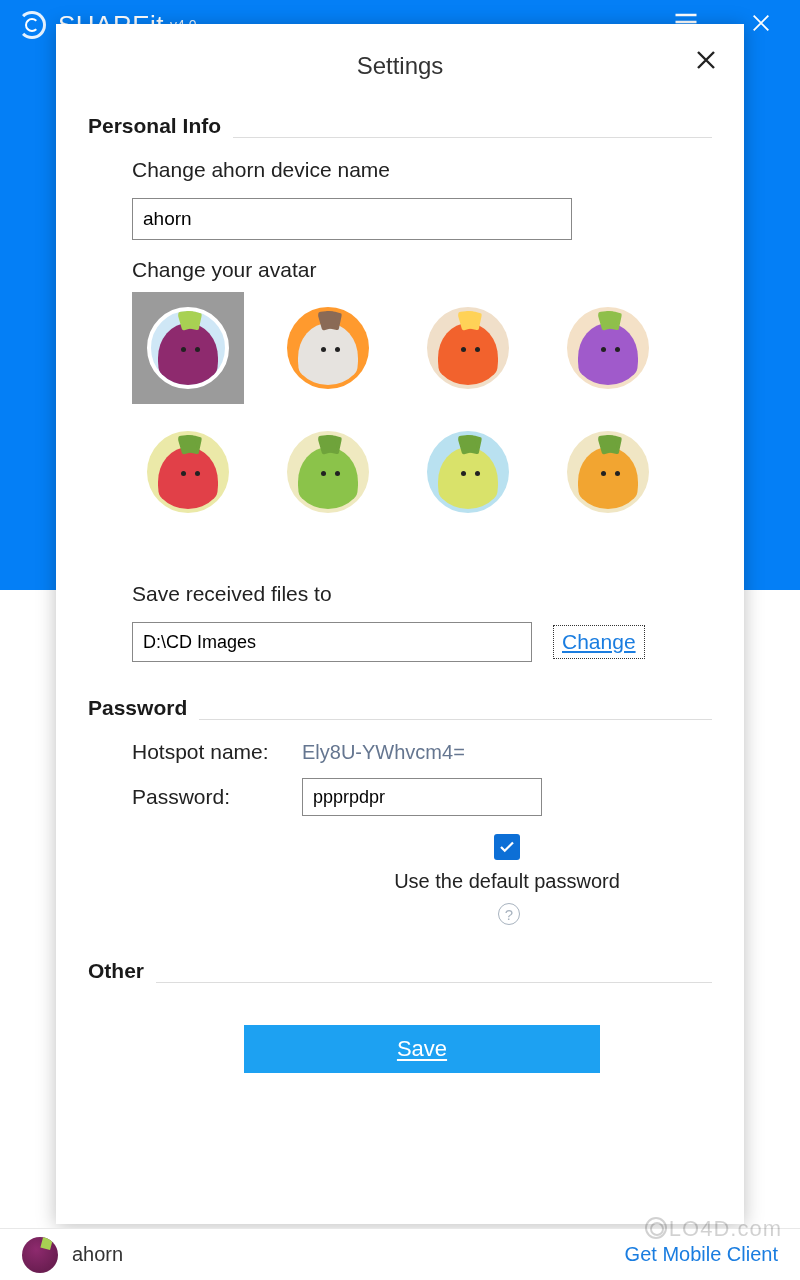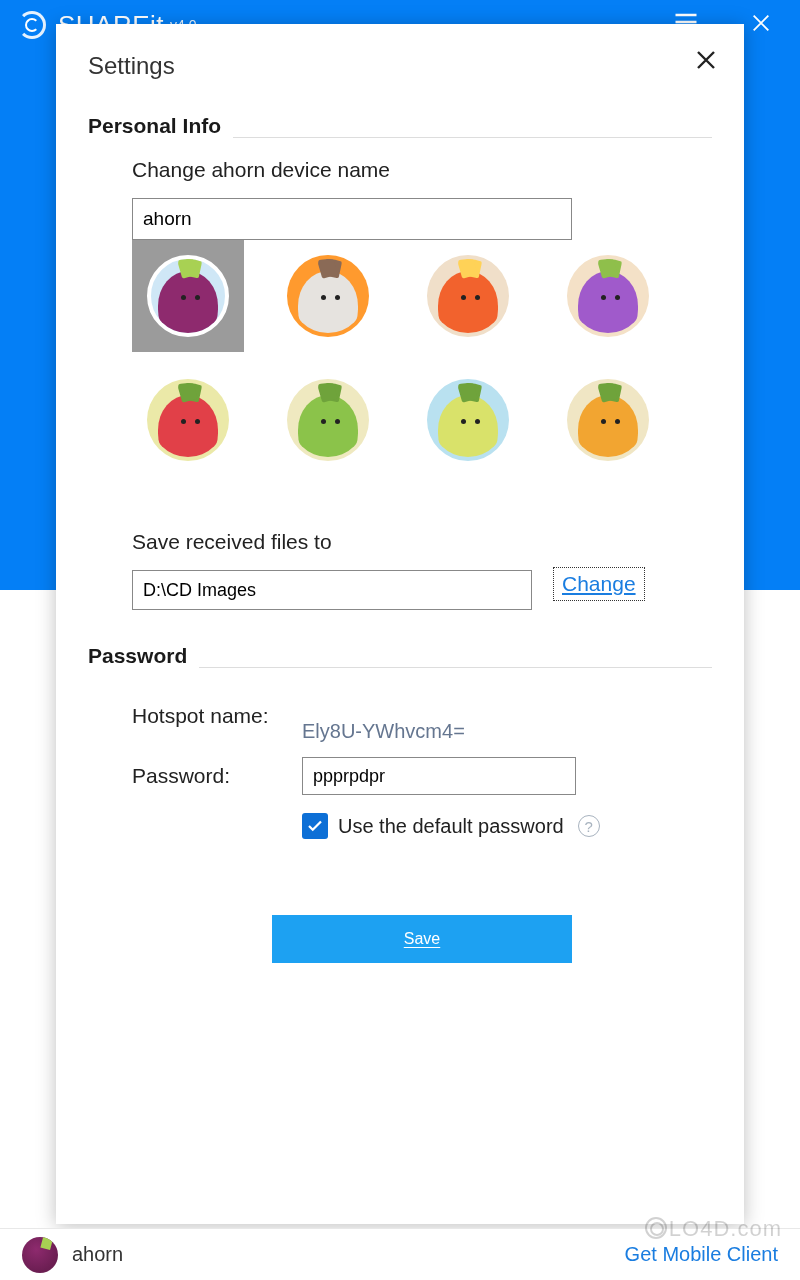--- a/index.html
+++ b/index.html
@@ -88,20 +88,21 @@
 
 .modal {
   position:absolute;
   top:24px; left:56px; right:56px; bottom:56px;
   background:#fff;
   box-shadow: 0 2px 18px rgba(0,0,0,0.25);
   padding: 28px 32px 20px 32px;
   overflow-y:auto;
 }
 .modal-title {
+  text-align:center;
   font-size:24px;
   color:#333;
   font-weight:400;
 }
 .modal-close {
   position:absolute; top:24px; right:26px;
   cursor:pointer;
 }
 .modal-close svg { width:24px; height:24px; }
 
@@ -147,40 +148,40 @@
 }
 .av-leaf {
   position:absolute; top:-4px; left:46%;
   width:16px; height:22px; border-radius:8px 8px 2px 2px;
   transform:rotate(12deg);
 }
 .av-leaf2 { left:38%; transform:rotate(-16deg); }
 .av-eye { position:absolute; width:5px; height:5px; background:#222; border-radius:50%; top:36px;}
 .av-eye.l{left:30px;} .av-eye.r{left:44px;}
 
-.save-row { display:flex; align-items:flex-start; gap:24px; }
+.save-row { display:flex; align-items:center; gap:24px; }
 .save-path {
   width:400px; height:40px; border:1px solid #888;
   padding:0 10px; font-size:18px;
 }
 .change-link {
   color:#1a7de0; font-size:21px; text-decoration:underline;
   cursor:pointer;
   outline:1.5px dotted #333; outline-offset:2px;
   padding:2px 6px;
 }
 
 .pw-grid { display:grid; grid-template-columns:170px auto; row-gap:14px; align-items:center; }
 .pw-label { font-size:21px; color:#222; }
-.pw-val-readonly { font-size:20px; color:#657690;margin-top:32px; }
+.pw-val-readonly { font-size:20px; color:#657690; }
 .pw-input {
-  width:274px; height:38px; border:1px solid #888; padding:0 10px;
+  width:240px; height:38px; border:1px solid #888; padding:0 10px;
   font-size:18px; font-family:inherit;
 }
-.cb-row { grid-column:2; display:flex; align-items:center; gap:10px; margin-top:4px;}
+.cb-row { grid-column:2; display:flex; align-items:center; gap:10px; margin-top:4px;flex-direction:column;}
 .checkbox {
   width:26px; height:26px; background:#0d6fd6; border-radius:3px;
   display:flex; align-items:center; justify-content:center; cursor:pointer;
 }
 .checkbox svg { width:18px; height:18px; }
 .cb-label { font-size:20px; color:#222; }
 .help-ic {
   width:22px;height:22px;border:1.5px solid #a8b3bf;border-radius:50%;
   display:inline-flex;align-items:center;justify-content:center;
   color:#a8b3bf;font-size:15px;margin-left:4px;cursor:pointer;
@@ -189,23 +190,23 @@
 .lang-row { display:flex; align-items:center; gap:16px; }
 .lang-select {
   width:400px; height:44px; border:1px solid #888;
   display:flex; align-items:center; padding:0 12px;
   font-size:20px; justify-content:space-between; cursor:pointer;
 }
 .spinners { display:flex; flex-direction:column; font-size:10px; color:#666; line-height:8px;}
 
 .save-btn {
   display:block; margin:22px auto 0 auto;
-  width:300px; height:48px;
+  width:356px; height:48px;
   background:#1da1f2; color:#fff;
-  border:none; font-size:16px; cursor:pointer;
+  border:none; font-size:22px; cursor:pointer;
   text-decoration:underline; text-underline-offset:3px;
 }
 </style>
 </head>
 <body>
 
 <div class="app-bg"></div>
 
 <div class="app-header">
   <div class="app-logo"></div>
@@ -233,20 +234,21 @@
   </div>
 
   <div class="section">
     <div class="section-header">
       <div class="section-title">Personal Info</div>
       <div class="section-rule"></div>
     </div>
     <div class="section-body">
       <div class="field-label">Change ahorn device name</div>
       <input class="text-input" value="ahorn" style="">
+      <div class="avatar-label">Change your avatar</div>
       <div class="avatar-grid" id="avatar-grid">
           <div class="avatar-cell selected">
             <div class="avatar-disc" style="background: rgb(207, 231, 246);">
               <div class="av-body" style="background: rgb(142, 42, 110);"></div>
               <div class="av-leaf" style="background: rgb(168, 209, 83);"></div>
               <div class="av-leaf av-leaf2" style="background: rgb(168, 209, 83);"></div>
               <div class="av-eye l"></div>
               <div class="av-eye r"></div>
             </div>
           </div>
@@ -345,20 +347,24 @@
               </svg>
           </div>
           <span class="cb-label">Use the default password</span>
           <span class="help-ic">?</span>
         </div>
       </div>
     </div>
   </div>
 
   <div class="section">
+    <div class="section-header">
+      <div class="section-title">Other</div>
+      <div class="section-rule"></div>
+    </div>
     <div class="section-body">
       <button class="save-btn">Save</button>
     </div>
   </div>
 </div>
 
 <div class="footer-bar">
   <div class="footer-avatar"></div>
   <div class="footer-user">ahorn</div>
   <div class="footer-spacer"></div>

